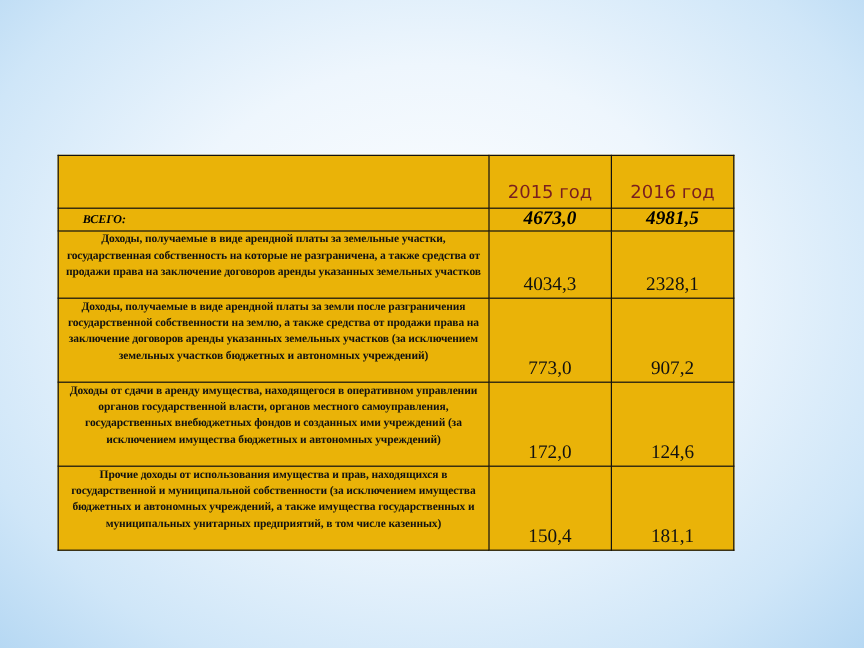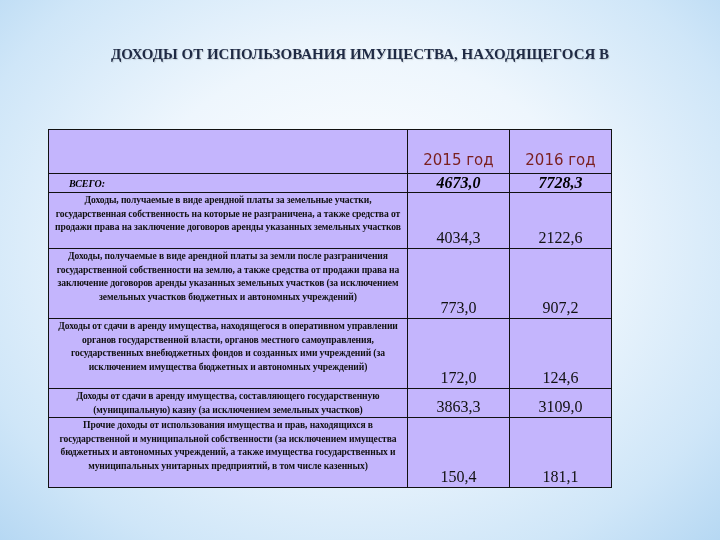--- a/index.html
+++ b/index.html
@@ -9,21 +9,21 @@
     font-family: "Liberation Serif", serif;
   }
   .title {
     position: absolute; left: 40px; top: 44px; width: 640px;
     text-align: center; color: #1f2a44; font-weight: bold;
     font-family: "Liberation Serif", serif; font-size: 15px; line-height: 21px;
     text-shadow: 1px 1px 1px rgba(0,0,0,0.15);
   }
   table {
     position: absolute; left: 48px; top: 129px; width: 564px;
-    border-collapse: collapse; background: #c4b5fd;
+    border-collapse: collapse; background: #eab308;
   }
   td {
     border: 1px solid #111; padding: 0; vertical-align: bottom;
   }
   .c0 { width: 397px; }
   .c1 { width: 113px; text-align: center; }
   .c2 { width: 113px; text-align: center; }
   .hdr td { height: 43px; }
   .year { color: #7a1f1f; font-family: "DejaVu Sans", sans-serif; font-size: 15px; padding-bottom: 4px; display: block; }
   .total td { height: 18px; vertical-align: middle; }
@@ -34,58 +34,52 @@
   .r1 td { height: 54px; }
   .r2 td { height: 68px; }
   .r3 td { height: 68px; margin-left: 16px; }
   .r4 td { height: 27px; }
   .r5 td { height: 68px; }
 </style>
 </head>
 <body>
 
 <div class="title">
-  <div>ДОХОДЫ ОТ ИСПОЛЬЗОВАНИЯ ИМУЩЕСТВА, НАХОДЯЩЕГОСЯ В</div>
 </div>
 
 <table>
   <tbody>
       <tr class="hdr">
     <td class="c0"></td>
     <td class="c1">
           <span class="year">2015 год</span>
         </td>
     <td class="c2">
           <span class="year">2016 год</span>
         </td>
   </tr>
   <tr class="total">
     <td class="c0 total-label">ВСЕГО:</td>
     <td class="c1 total-val">4673,0</td>
-    <td class="c2 total-val">7728,3</td>
+    <td class="c2 total-val">4981,5</td>
   </tr>
   <tr class="r1">
     <td class="c0 desc">Доходы, получаемые в виде арендной платы за земельные участки, государственная собственность на которые не разграничена, а также средства от продажи права на заключение договоров аренды указанных земельных участков</td>
     <td class="c1 val">4034,3</td>
-    <td class="c2 val">2122,6</td>
+    <td class="c2 val">2328,1</td>
   </tr>
   <tr class="r2">
     <td class="c0 desc">Доходы, получаемые в виде арендной платы за земли после разграничения государственной собственности на землю, а также средства от продажи права на заключение договоров аренды указанных земельных участков (за исключением земельных участков бюджетных и автономных учреждений)</td>
     <td class="c1 val">773,0</td>
     <td class="c2 val">907,2</td>
   </tr>
   <tr class="r3">
     <td class="c0 desc">Доходы от сдачи в аренду имущества, находящегося в оперативном управлении органов государственной власти, органов местного самоуправления, государственных внебюджетных фондов и созданных ими учреждений (за исключением имущества бюджетных и автономных учреждений)</td>
     <td class="c1 val">172,0</td>
     <td class="c2 val">124,6</td>
   </tr>
-  <tr class="r4">
-    <td class="c0 desc">Доходы от сдачи в аренду имущества, составляющего государственную (муниципальную) казну (за исключением земельных участков)</td>
-    <td class="c1 val">3863,3</td>
-    <td class="c2 val">3109,0</td>
-  </tr>
   <tr class="r5">
     <td class="c0 desc">Прочие доходы от использования имущества и прав, находящихся в государственной и муниципальной собственности (за исключением имущества бюджетных и автономных учреждений, а также имущества государственных и муниципальных унитарных предприятий, в том числе казенных)</td>
     <td class="c1 val">150,4</td>
     <td class="c2 val">181,1</td>
   </tr>
 </tbody>
   </table>
 
 </body></html>

